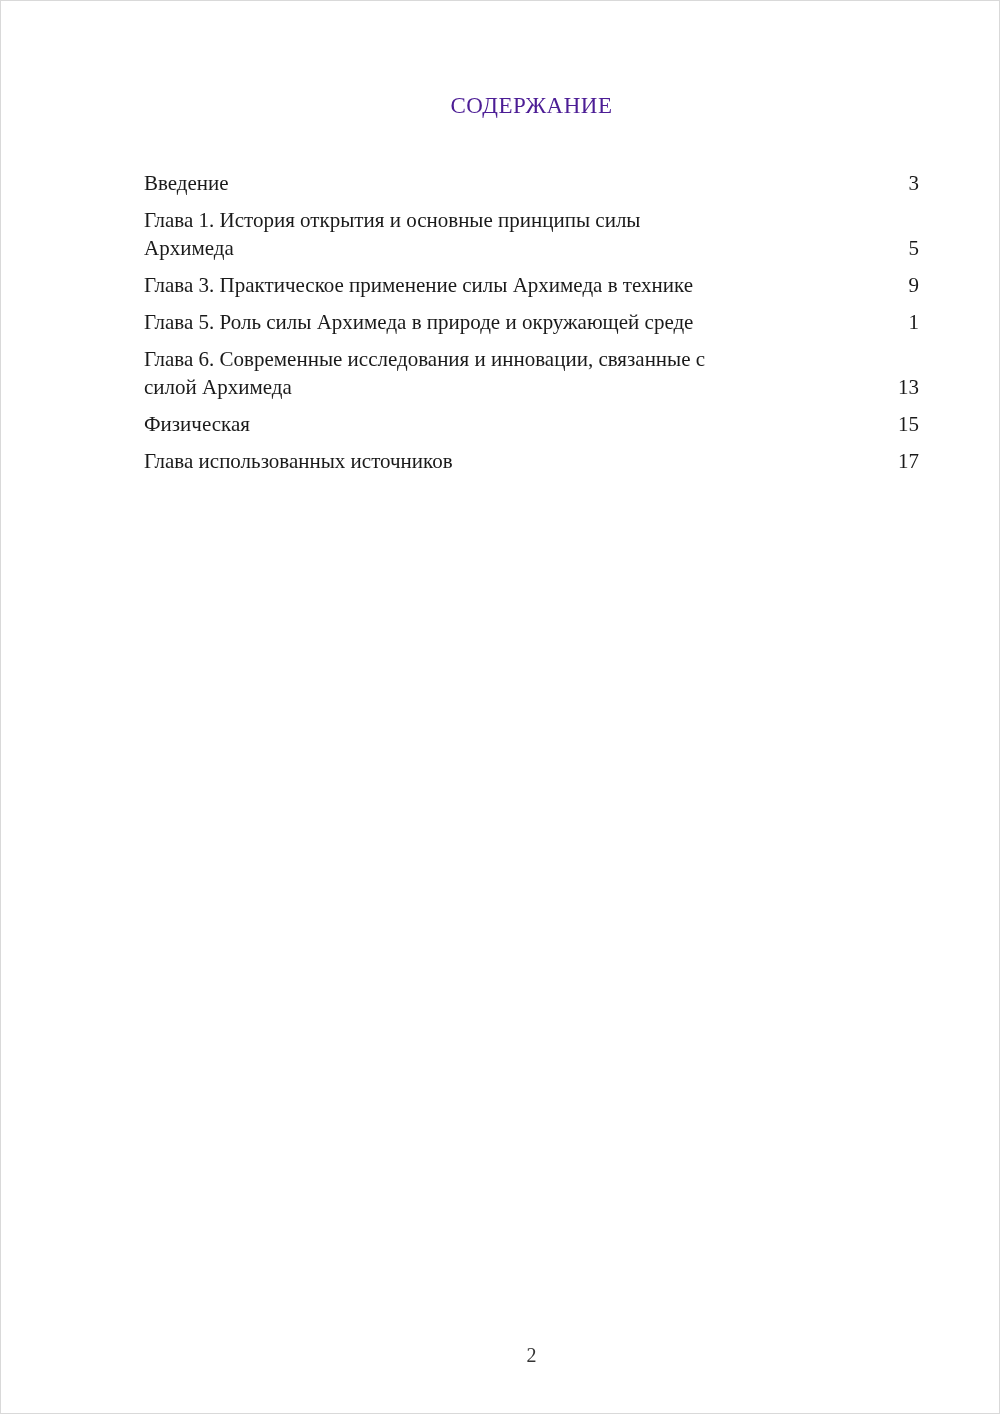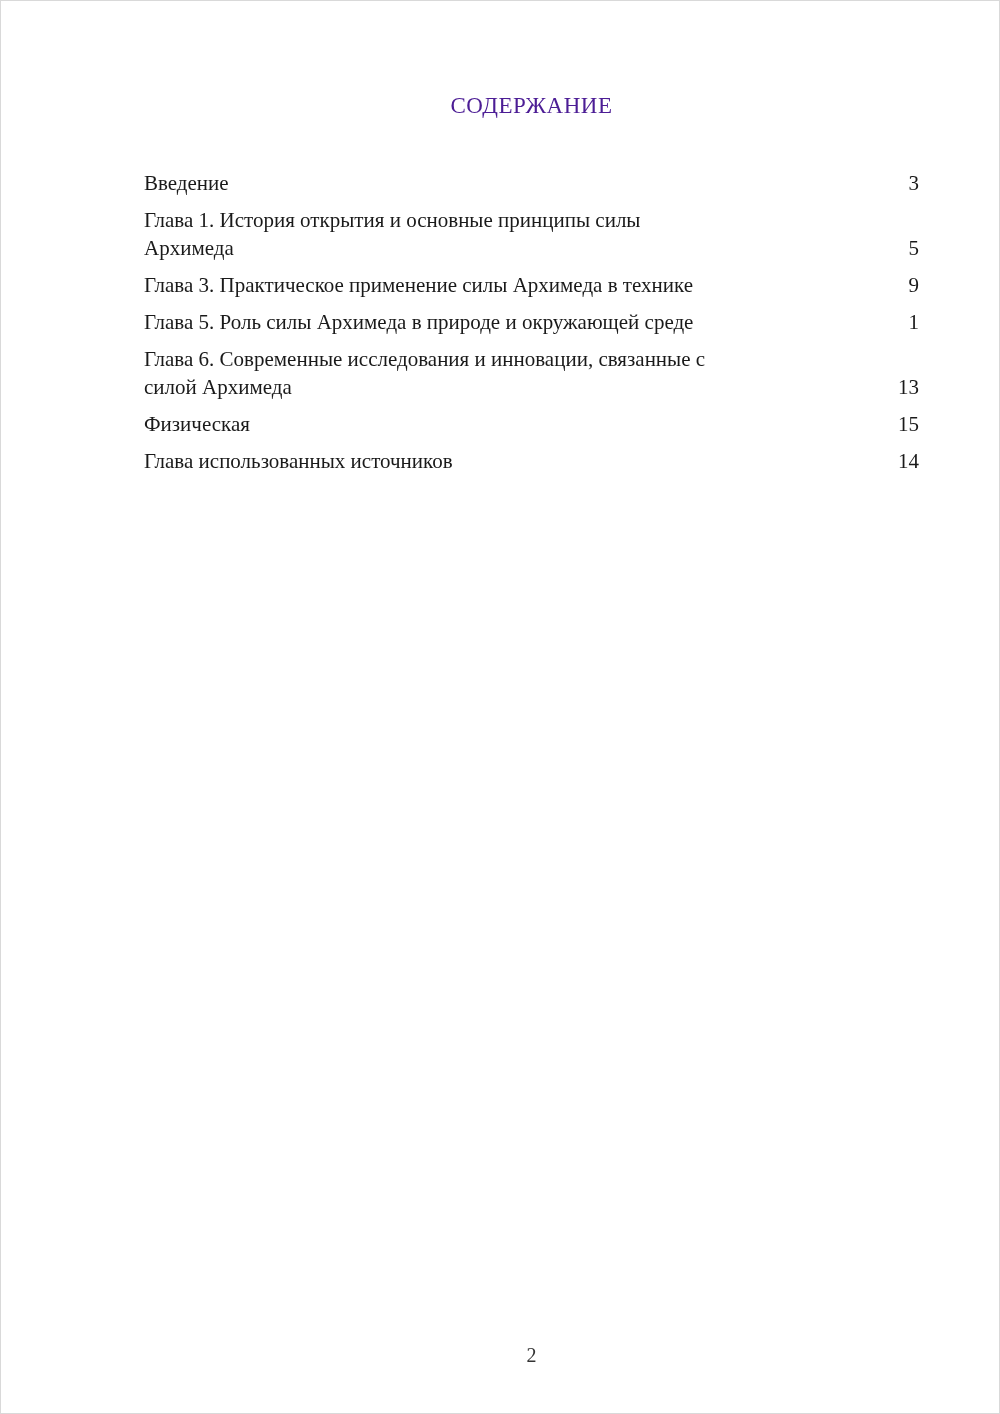--- a/index.html
+++ b/index.html
@@ -97,20 +97,20 @@
         <span class="toc-page">13</span>
       </div>
 
       <div class="toc-entry">
         <span class="toc-title">Физическая</span>
         <span class="toc-page">15</span>
       </div>
 
       <div class="toc-entry">
         <span class="toc-title">Глава использованных источников</span>
-        <span class="toc-page">14</span>
+        <span class="toc-page">17</span>
       </div>
 
     </div>
   </div>
 
   <div class="footer-page">2</div>
 </div>
 
 </body></html>

